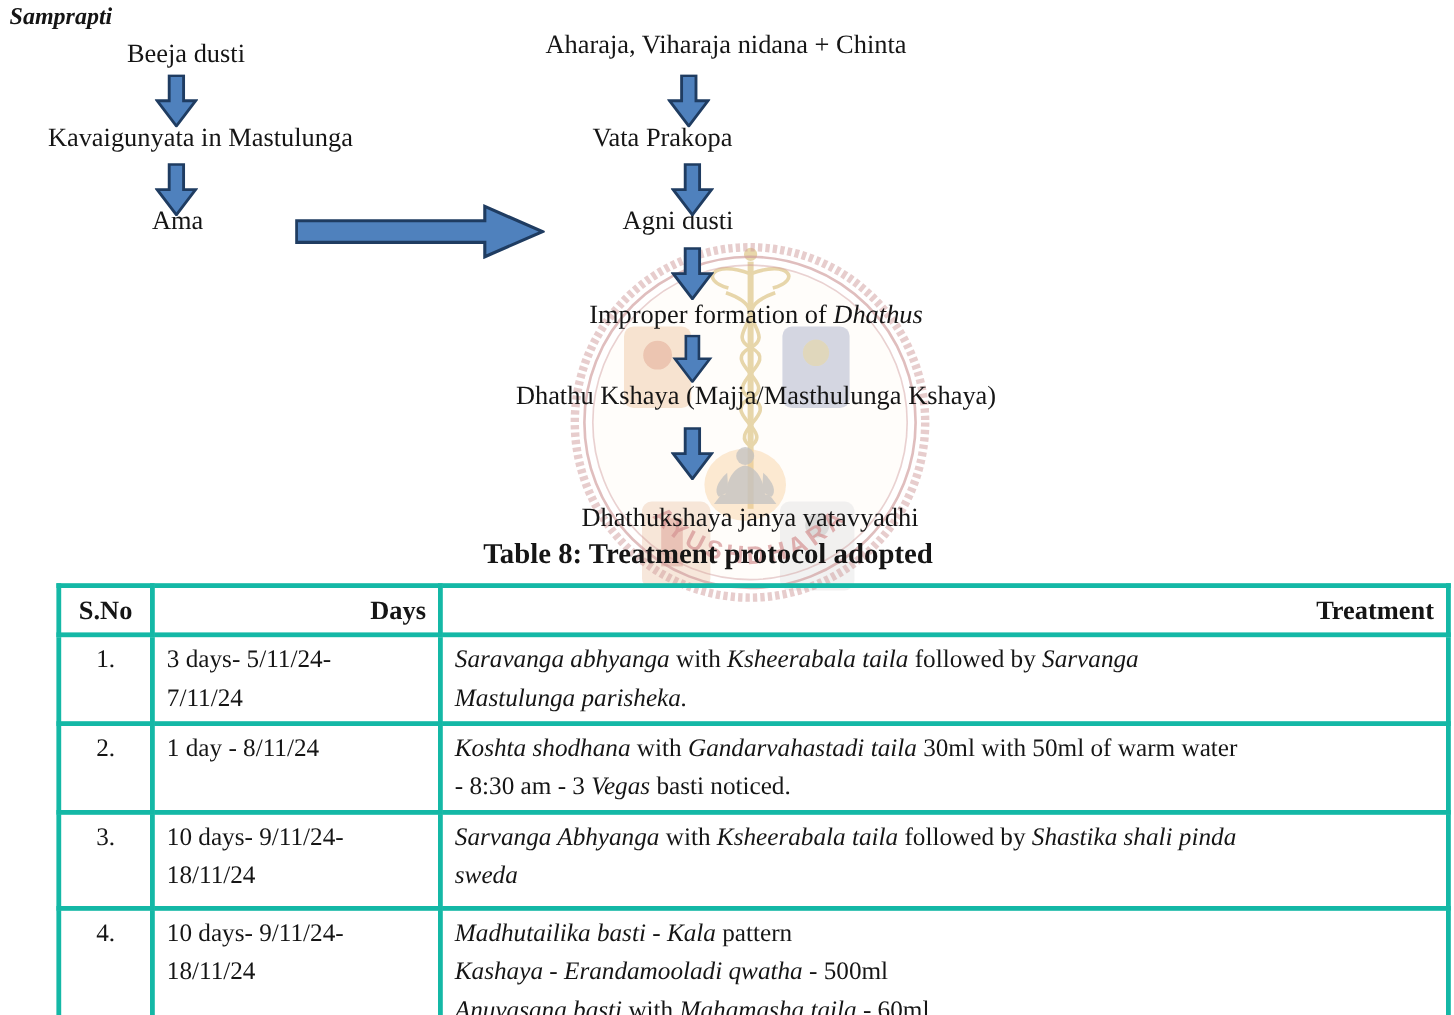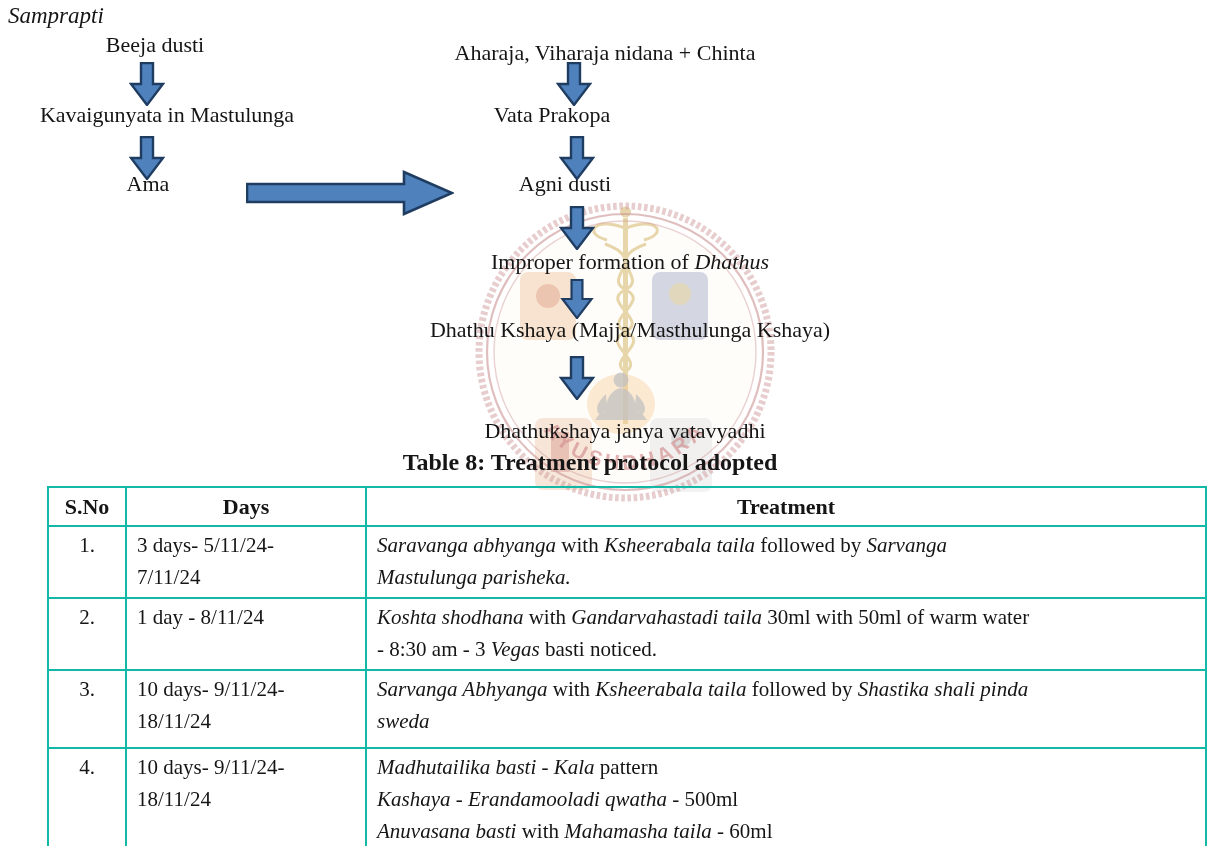--- a/index.html
+++ b/index.html
@@ -1,36 +1,36 @@
 <!DOCTYPE html>
 <html><head>
 <meta charset="utf-8">
 <style>
   html,body{margin:0;padding:0;background:#fff;}
   .page{
     position:relative;width:1212px;height:846px;background:#fff;overflow:hidden;
     font-family:"Liberation Serif","DejaVu Serif",serif;color:#151515;
   }
-  .heading{position:absolute;left:8px;top:3px;font-size:23px;font-weight:normal;font-style:italic;white-space:nowrap;text-align:right;}
+  .heading{position:absolute;left:8px;top:3px;font-size:20px;font-weight:bold;font-style:italic;white-space:nowrap;text-align:right;}
   .node{position:absolute;font-size:22px;text-align:center;white-space:nowrap;}
   .node.mixed{font-style:normal;}
   .it{font-style:italic;}
   .arrow{position:absolute;line-height:0;}
   .tbl-title{position:absolute;left:280px;top:449px;width:620px;text-align:center;font-size:24px;font-weight:bold;white-space:nowrap;}
 
   
   .watermark{position:absolute;left:455px;top:182px;width:340px;height:340px;opacity:.55;z-index:0;}
   .wm-text{font-family:"Liberation Sans",sans-serif;}
 
   .fg{position:relative;z-index:1;}
 
   
   table.protocol{position:absolute;left:47px;top:486px;width:1158px;border-collapse:collapse;table-layout:fixed;z-index:1;}
-  .protocol th,.protocol td{border:2px solid #14b8a6;vertical-align:top;padding:3px 10px;font-size:21px;line-height:1.52;background:transparent;margin-left:38px;}
-  .protocol th{font-size:22px;text-align:center;height:28px;padding-top:2px;padding-bottom:2px;}
+  .protocol th,.protocol td{border:4px solid #14b8a6;vertical-align:top;padding:3px 10px;font-size:21px;line-height:1.52;background:transparent;margin-left:38px;}
+  .protocol th{font-size:22px;text-align:right;height:28px;padding-top:2px;padding-bottom:2px;}
   .protocol th.col-sno{text-align:center;}
   .protocol td.sno{text-align:center;}
   .protocol td.days{white-space:pre-line;}
   .protocol tbody tr:nth-child(1) td{height:64px;}
   .protocol tbody tr:nth-child(2) td{height:56px;}
   .protocol tbody tr:nth-child(3) td{height:70px;}
   .protocol tbody tr:nth-child(4) td{height:100px;}
 </style>
 </head>
 <body>
@@ -87,21 +87,21 @@
   </div>
 
   <div class="fg">
 
     <div class="heading">Samprapti</div>
 
     <div class="node" style="left:75px;top:32px;width:160px;">Beeja dusti</div>
     <div class="node" style="left:7px;top:102px;width:320px;">Kavaigunyata in Mastulunga</div>
     <div class="node" style="left:98px;top:171px;width:100px;">Ama</div>
 
-    <div class="node" style="left:420px;top:24px;width:370px;margin-top:16px;">Aharaja, Viharaja nidana + Chinta</div>
+    <div class="node" style="left:420px;top:24px;width:370px;">Aharaja, Viharaja nidana + Chinta</div>
     <div class="node" style="left:452px;top:102px;width:200px;">Vata Prakopa</div>
     <div class="node" style="left:465px;top:171px;width:200px;">Agni dusti</div>
 
     <div class="node mixed" style="left:430px;top:249px;width:400px;text-align:center;"><span>Improper formation of </span><span class="it">Dhathus</span></div>
     <div class="node" style="left:380px;top:317px;width:500px;">Dhathu Kshaya (Majja/Masthulunga Kshaya)</div>
     <div class="node" style="left:425px;top:418px;width:400px;">Dhathukshaya janya vatavyadhi</div>
 
     <div class="arrow" style="left:129px;top:62px;">
       <svg width="36" height="44" viewBox="0 0 36 44">
           <path d="M12 1 H24 V22 H34 L18 43 L2 22 H12 Z" style="fill:var(--arrow-fill);stroke:var(--arrow-stroke)" stroke-width="2.4"></path>

